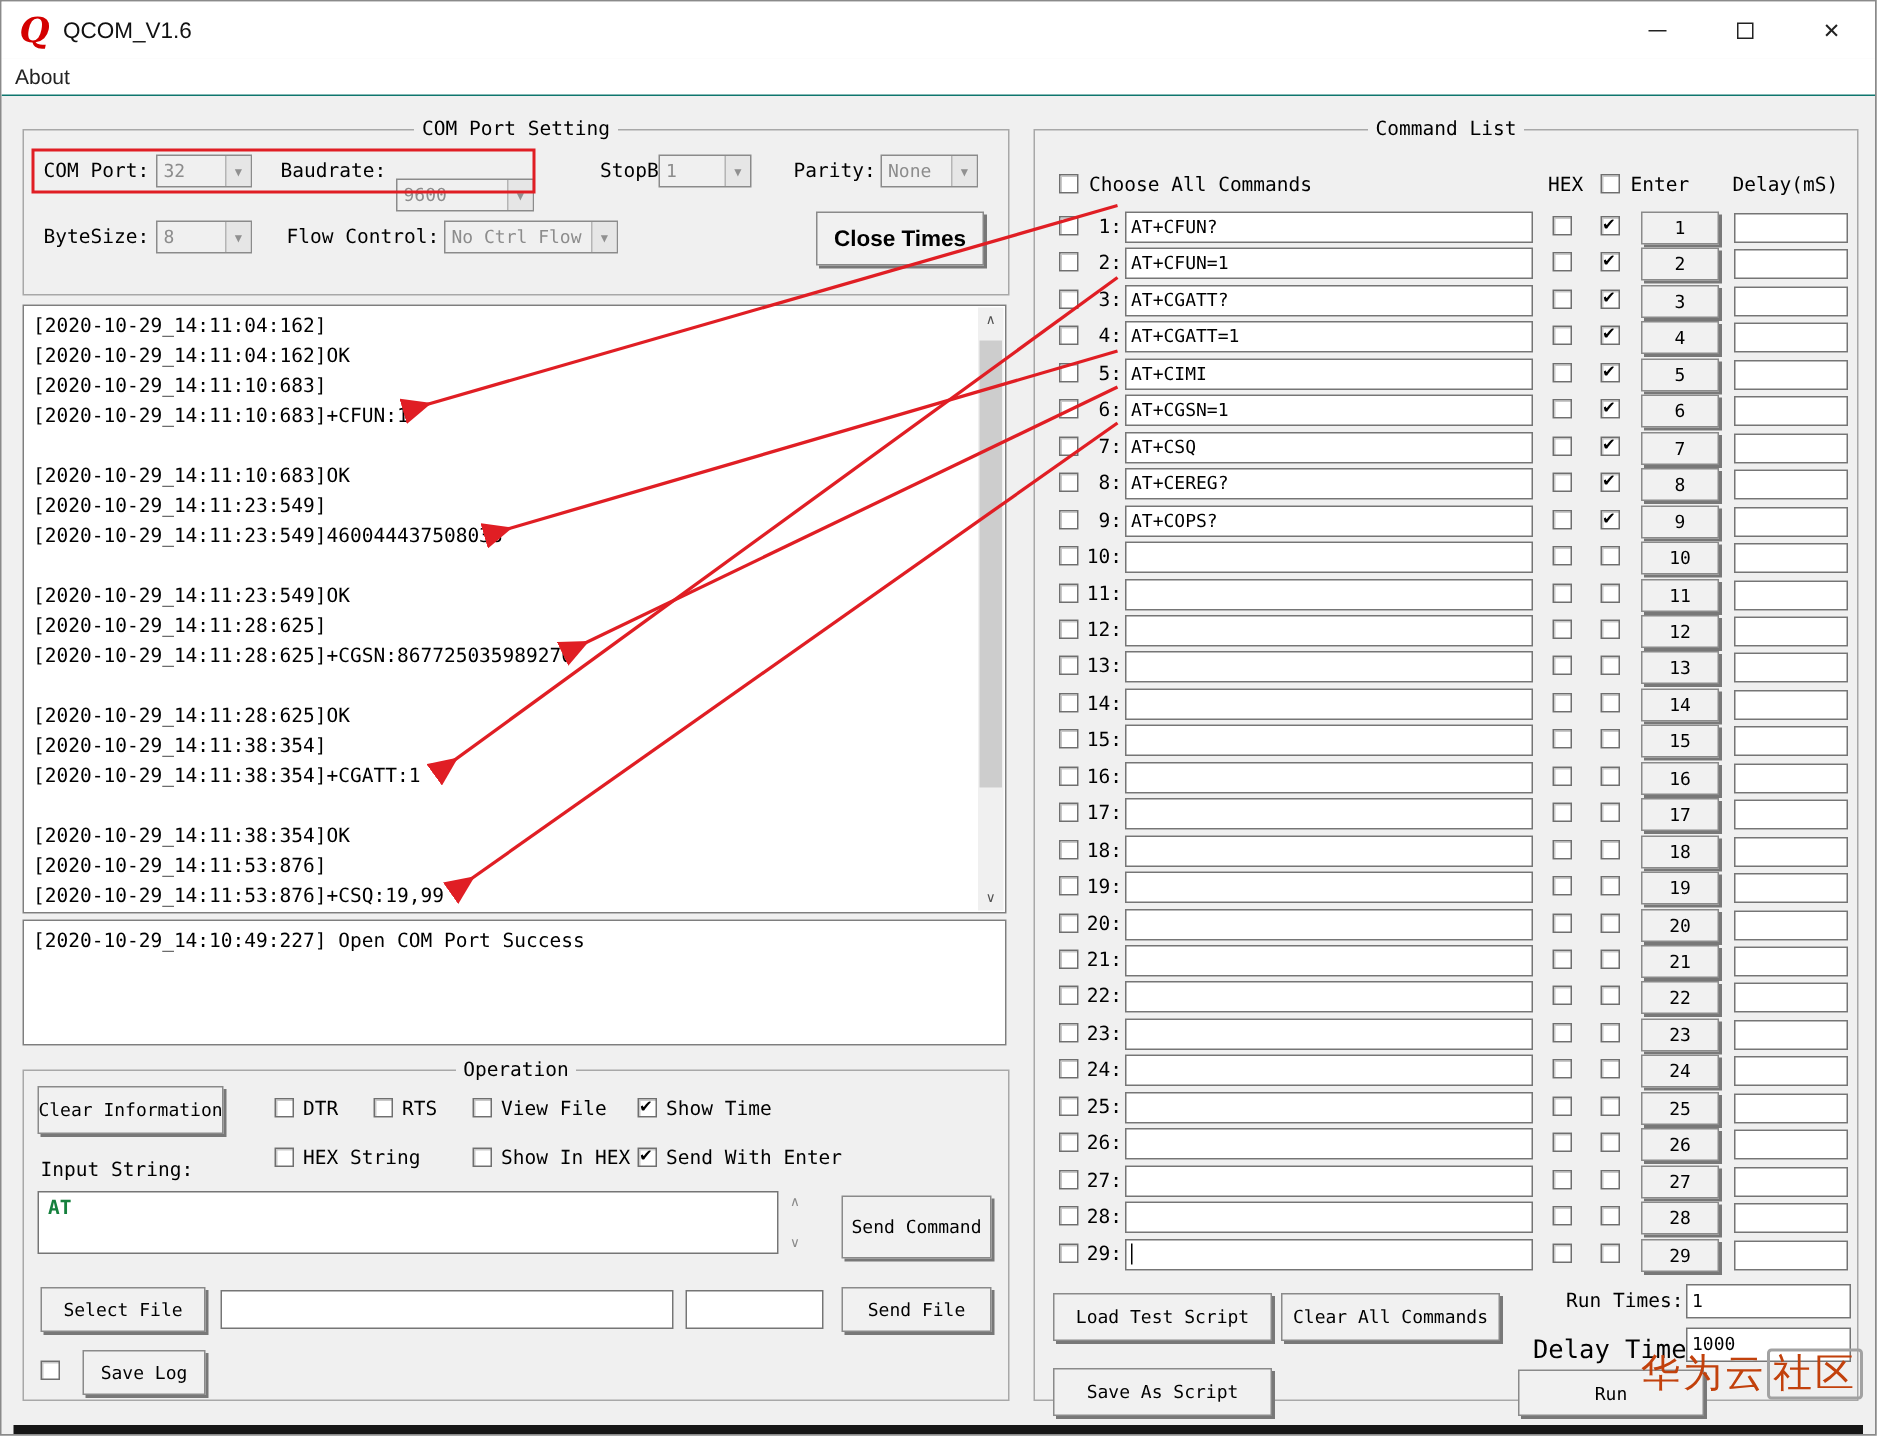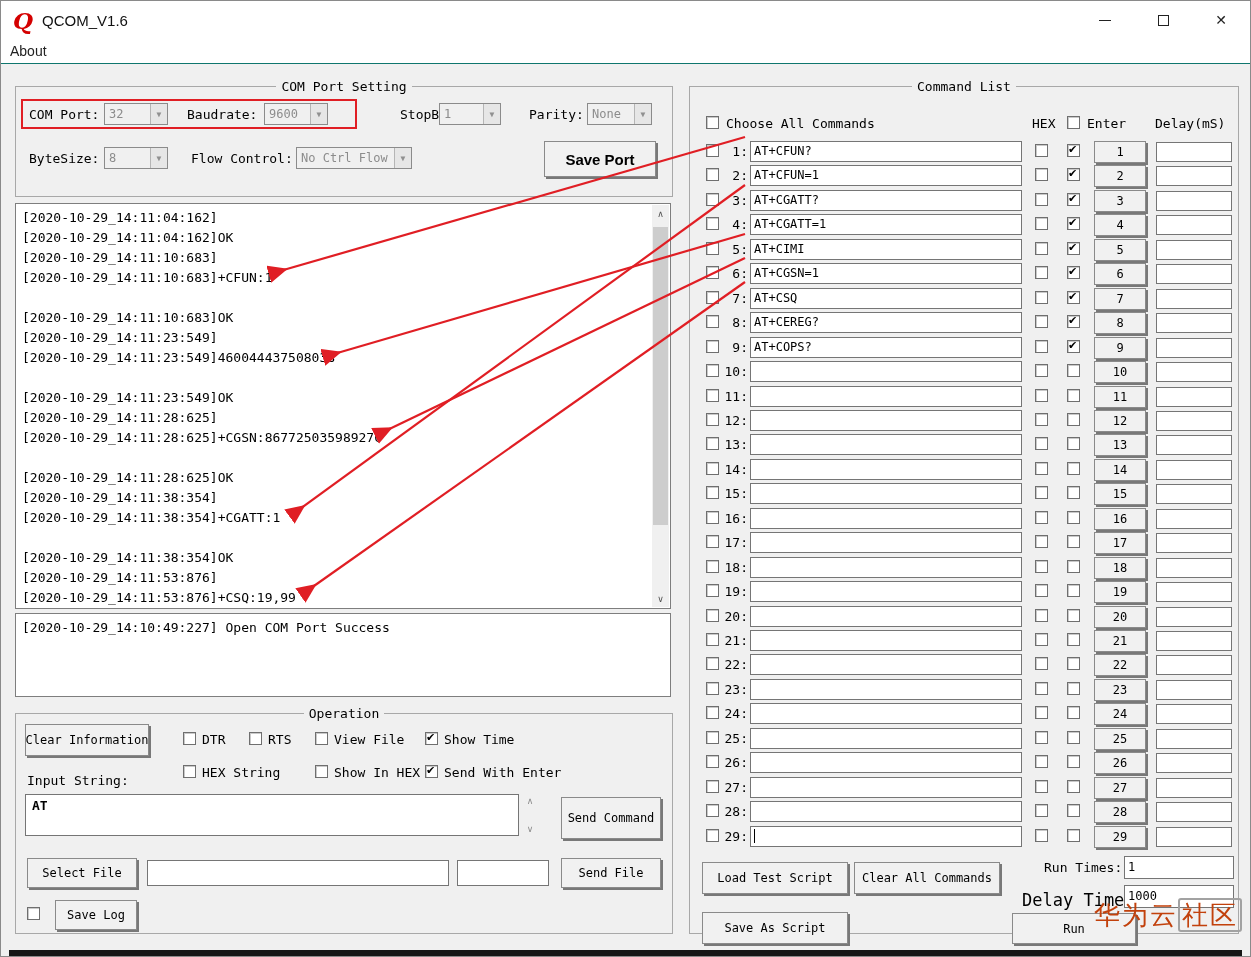--- a/index.html
+++ b/index.html
@@ -63,21 +63,21 @@
   .cmd-row .cbtn{left:404px;top:1px;width:52px;height:22px;position:absolute}
   .cmd-row .cdelay{position:absolute;left:466px;top:2px;width:76px;height:20px}
   .caret{display:inline-block;width:1px;height:14px;background:#000;vertical-align:middle}
   
   .arrow-layer{position:absolute;left:0;top:0;pointer-events:none;z-index:40}
   .hl-rect{position:absolute;border:2px solid var(--red);z-index:35;pointer-events:none}
   .watermark{position:absolute;left:1093px;top:897px;z-index:30;color:#c2410c;
     font-size:26px;letter-spacing:2px;font-family:"DejaVu Sans",sans-serif;white-space:nowrap}
   .watermark .boxed{border:2px solid #a2a2a2;border-radius:3px;padding:0 2px}
   .bottom-strip{position:absolute;left:8px;right:8px;bottom:0;height:6px;background:#161616}
-  .blue{color:#000000;font-weight:bold;font-size:13px}
+  .blue{color:#15803d;font-weight:bold;font-size:13px}
 </style>
 </head>
 <body>
 
 <div class="window">
 
   <div class="titlebar">
     <span class="logo">Q</span>
     <span class="title">QCOM_V1.6</span>
     <div class="wincontrols">
@@ -98,21 +98,21 @@
 
   <fieldset style="left:14px;top:78px;width:658px;height:118px">
     <legend>COM Port Setting</legend>
   </fieldset>
   <span class="lbl" style="left:28px;top:106px">COM Port:</span>
   <div class="combo" style="left:103px;top:102px;width:64px">
     <span class="val">32</span>
       <span class="drop">▼</span>
   </div>
   <span class="lbl" style="left:186px;top:106px">Baudrate:</span>
-  <div class="combo" style="left:263px;top:102px;width:64px">
+  <div class="combo" style="left:263px;top:118px;width:92px">
     <span class="val">9600</span>
       <span class="drop">▼</span>
   </div>
   <span class="lbl" style="left:399px;top:106px">StopBits:</span>
   <div class="combo" style="left:438px;top:102px;width:62px">
     <span class="val">1</span>
       <span class="drop">▼</span>
   </div>
   <span class="lbl" style="left:528px;top:106px">Parity:</span>
   <div class="combo" style="left:586px;top:102px;width:65px">
@@ -122,21 +122,21 @@
   <span class="lbl" style="left:28px;top:150px">ByteSize:</span>
   <div class="combo" style="left:103px;top:146px;width:64px">
     <span class="val">8</span>
       <span class="drop">▼</span>
   </div>
   <span class="lbl" style="left:190px;top:150px">Flow Control:</span>
   <div class="combo" style="left:295px;top:146px;width:116px">
     <span class="val">No Ctrl Flow</span>
       <span class="drop">▼</span>
   </div>
-  <div class="btn big" style="left:543px;top:140px;width:112px;height:36px">Save Port</div>
+  <div class="btn big" style="left:543px;top:140px;width:112px;height:36px">Close Times</div>
 
   <div class="logbox" style="left:14px;top:202px;width:656px;height:406px">
     <pre>[2020-10-29_14:11:04:162]
 [2020-10-29_14:11:04:162]OK
 [2020-10-29_14:11:10:683]
 [2020-10-29_14:11:10:683]+CFUN:1
 
 [2020-10-29_14:11:10:683]OK
 [2020-10-29_14:11:23:549]
 [2020-10-29_14:11:23:549]460044437508038

